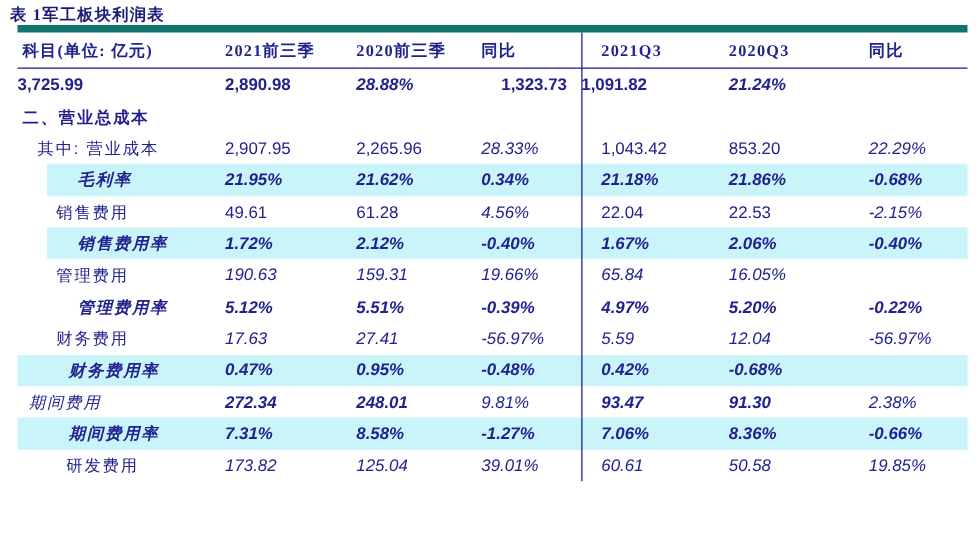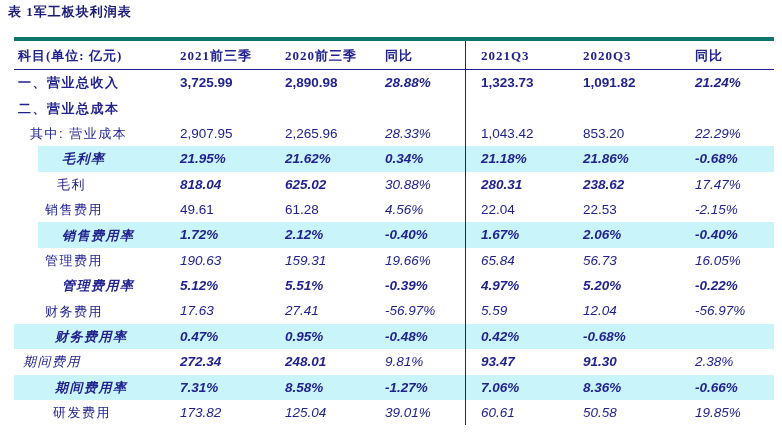--- a/index.html
+++ b/index.html
@@ -6,22 +6,22 @@
   .page{
     position:relative;width:774px;height:437px;background:#fff;overflow:hidden;
     font-family:"Liberation Sans","DejaVu Sans",sans-serif;color:#22228F;
   }
   .title{
     position:absolute;left:8px;top:3px;
     font-family:"Liberation Serif","DejaVu Serif",serif;
     font-weight:bold;font-size:13px;color:#1B1B77;letter-spacing:1px;
   }
   .tbl{
-    position:absolute;left:14px;top:37px;width:763px;
-    border-top:4px solid #0f766e;
+    position:absolute;left:14px;top:20px;width:763px;
+    border-top:6px solid #0f766e;
   }
   .vline{position:absolute;left:451px;top:0;bottom:0;width:1px;background:#1C1C8A;}
   .row{
     display:grid;
     grid-template-columns:166px 105px 100px 80px 118px 112px 82px;
     height:25.4px;align-items:center;
   }
   .row.head{
     height:28px;border-bottom:1.5px solid #1C1C8A;font-weight:bold;
     font-family:"Liberation Serif","DejaVu Serif",serif;
@@ -55,21 +55,20 @@
       <div class="c pa">科目(单位: 亿元)</div>
       <div class="c">2021前三季</div>
       <div class="c">2020前三季</div>
       <div class="c">同比</div>
       <div class="c c5">2021Q3</div>
       <div class="c">2020Q3</div>
       <div class="c">同比</div>
     </div>
 
     <div class="row">
-      <div class="c label pa b">一、营业总收入</div>
       <div class="c b">3,725.99</div>
       <div class="c b">2,890.98</div>
       <div class="c bi">28.88%</div>
       <div class="c c5 b">1,323.73</div>
       <div class="c b">1,091.82</div>
       <div class="c bi">21.24%</div>
     </div>
 
     <div class="row">
       <div class="c label pa b">二、营业总成本</div>
@@ -94,29 +93,20 @@
     <div class="row hl">
       <div class="c label pg bi">毛利率</div>
       <div class="c bi">21.95%</div>
       <div class="c bi">21.62%</div>
       <div class="c bi">0.34%</div>
       <div class="c c5 bi">21.18%</div>
       <div class="c bi">21.86%</div>
       <div class="c bi">-0.68%</div>
     </div>
 
-    <div class="row">
-      <div class="c label pf">毛利</div>
-      <div class="c bi">818.04</div>
-      <div class="c bi">625.02</div>
-      <div class="c i">30.88%</div>
-      <div class="c c5 bi">280.31</div>
-      <div class="c bi">238.62</div>
-      <div class="c i">17.47%</div>
-    </div>
 
     <div class="row">
       <div class="c label pd">销售费用</div>
       <div class="c">49.61</div>
       <div class="c">61.28</div>
       <div class="c i">4.56%</div>
       <div class="c c5">22.04</div>
       <div class="c">22.53</div>
       <div class="c i">-2.15%</div>
     </div>
@@ -130,21 +120,20 @@
       <div class="c bi">2.06%</div>
       <div class="c bi">-0.40%</div>
     </div>
 
     <div class="row">
       <div class="c label pd">管理费用</div>
       <div class="c i">190.63</div>
       <div class="c i">159.31</div>
       <div class="c i">19.66%</div>
       <div class="c c5 i">65.84</div>
-      <div class="c i">56.73</div>
       <div class="c i">16.05%</div>
     </div>
 
     <div class="row">
       <div class="c label pg bi">管理费用率</div>
       <div class="c bi">5.12%</div>
       <div class="c bi">5.51%</div>
       <div class="c bi">-0.39%</div>
       <div class="c c5 bi">4.97%</div>
       <div class="c bi">5.20%</div>

